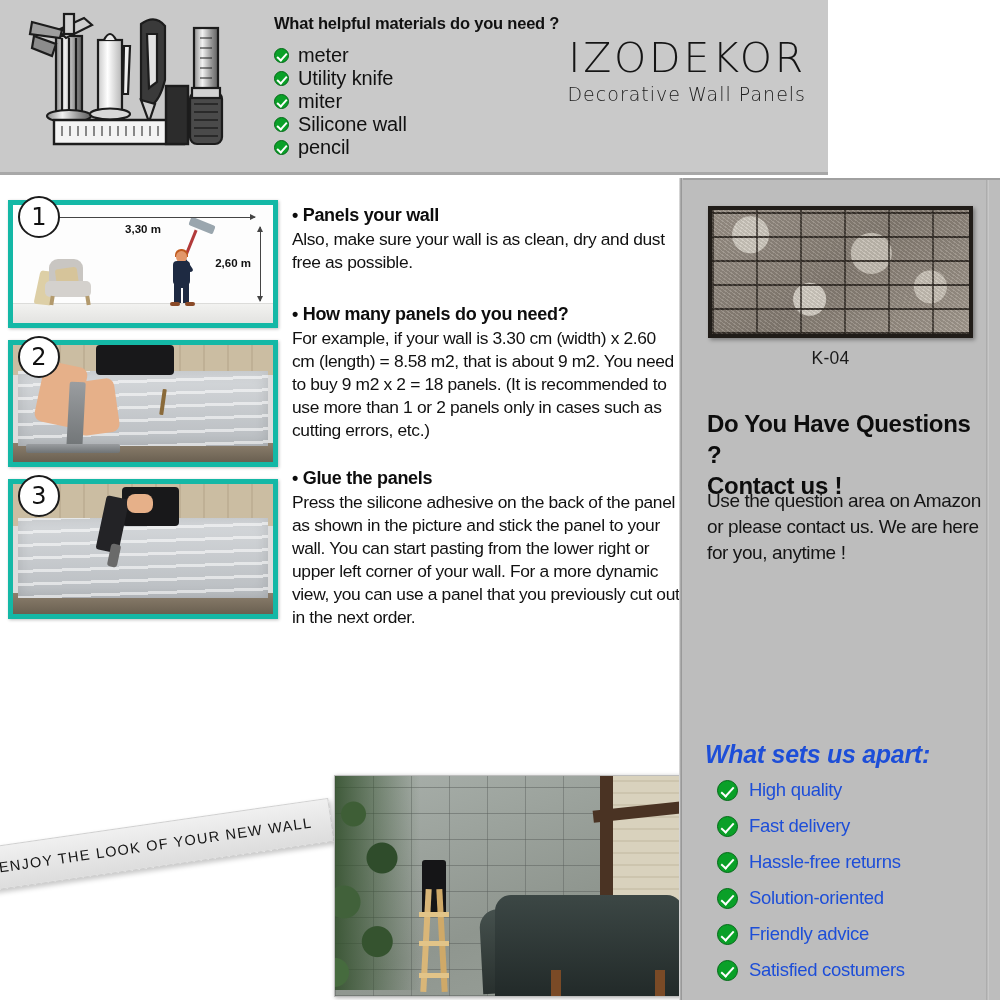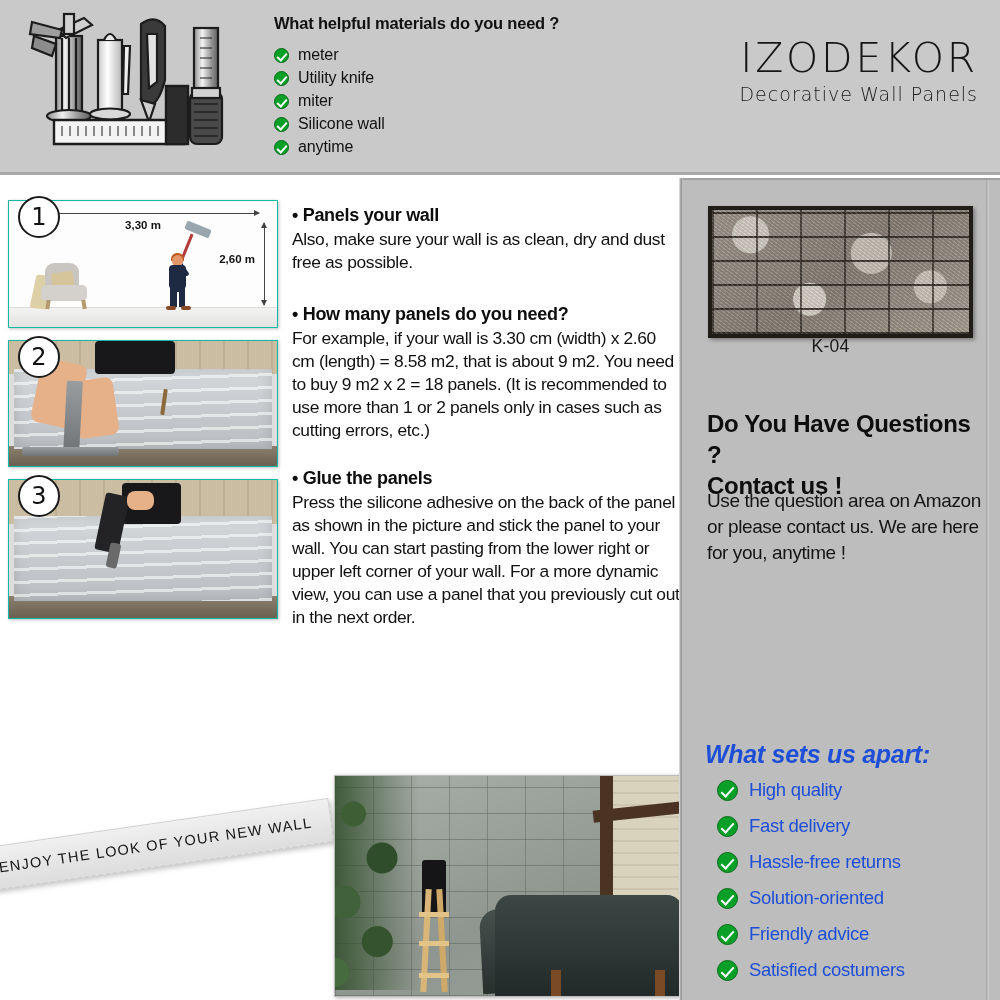--- a/index.html
+++ b/index.html
@@ -10,32 +10,32 @@
     position:relative;
     overflow:hidden;
   }
   #page {
     position:absolute; left:0; top:0; width:1000px; height:1000px;
     background:#ffffff;
   }
 
   
   .header {
-    position:absolute; left:0; top:0; width:1000px; height:175px;
+    position:absolute; left:0; top:0; width:828px; height:175px;
     background:#c9c9c9;
     border-bottom:3px solid #a8a8a8;
   }
   .tools-art { position:absolute; left:14px; top:8px; width:250px; height:160px; }
   .materials-block { position:absolute; left:274px; top:14px; width:400px; }
   .materials-title {
     font-size:16.5px; font-weight:bold; color:#111; letter-spacing:-0.2px;
     margin-bottom:11px;
   }
   .mat-row { display:flex; align-items:center; gap:9px; height:22px; margin-bottom:1px; }
-  .mat-label { font-size:16px; color:#111; letter-spacing:-0.1px; }
+  .mat-label { font-size:20px; color:#111; letter-spacing:-0.1px; }
 
   .check {
     width:15px; height:15px; flex:0 0 15px; border-radius:50%;
     background:#0aa028; border:1px solid #046a18;
     position:relative; display:inline-block;
   }
   .check::after{
     content:""; position:absolute; left:4px; top:2px;
     width:4px; height:8px; border:solid #fff; border-width:0 2px 2px 0;
     transform:rotate(42deg);
@@ -59,21 +59,21 @@
   .step-fig { position:relative; margin-bottom:12px; }
   .step-badge {
     position:absolute; left:18px; top:-4px; width:42px; height:42px;
     border-radius:50%; background:#fff; border:2.3px solid #1b1b1b;
     display:flex; align-items:center; justify-content:center;
     font-size:24px; color:#111; z-index:5;
     font-family:"DejaVu Sans", sans-serif;
   }
   .photo {
     position:relative; overflow:hidden; background:#ddd;
-    border:1px solid #14b8a6;
+    border:5px solid #14b8a6;
     box-shadow:1px 1px 3px rgba(0,0,0,.25);
   }
 
   
   .fig1 { width:270px; height:128px; margin:22px 0 0 8px; background:#fdfdfd; }
   .fig1 .floor { position:absolute; left:0; bottom:0; width:100%; height:20px;
      background:linear-gradient(#f2f2f0,#e3e3e1); border-top:1px solid #dcdcda;}
   .hline { position:absolute; left:14px; right:18px; top:12px; height:1px; background:#444; }
   .hline::before,.hline::after{content:"";position:absolute;top:-3px;width:0;height:0;
     border-top:3.5px solid transparent;border-bottom:3.5px solid transparent;}
@@ -217,21 +217,21 @@
       radial-gradient(circle at 62% 35%, #c4bdb2 20px, rgba(0,0,0,0) 21px),
       radial-gradient(circle at 38% 72%, #d2ccc2 16px, rgba(0,0,0,0) 17px),
       radial-gradient(circle at 85% 62%, #c8c1b6 16px, rgba(0,0,0,0) 17px),
       linear-gradient(140deg,#9d948a,#857c72 50%,#a59c91);
   }
   .stone::after{
     content:""; position:absolute; inset:0; opacity:.45;
     background:repeating-linear-gradient(37deg, rgba(255,255,255,.25) 0 1px, rgba(0,0,0,.18) 1px 3px);
   }
   .panel-code {
-    position:absolute; left:0; right:22px; top:156px; text-align:center;
+    position:absolute; left:0; right:22px; top:168px; text-align:center;
     font-size:17.5px; color:#1a1a1a; letter-spacing:0.2px;
   }
 
   .q-head {
     position:absolute; left:24px; top:228px; width:275px;
     font-size:24px; font-weight:bold; color:#0d0d0d; line-height:1.3;
     letter-spacing:-0.3px;
   }
   .q-body {
     position:absolute; left:24px; top:308px; width:275px;
@@ -350,21 +350,21 @@
           <div class="mat-row">
             <span class="check"></span>
             <span class="mat-label">miter</span>
           </div>
           <div class="mat-row">
             <span class="check"></span>
             <span class="mat-label">Silicone wall</span>
           </div>
           <div class="mat-row">
             <span class="check"></span>
-            <span class="mat-label">anytime</span>
+            <span class="mat-label">pencil</span>
           </div>
         </div>
     </div>
 
     <div class="logo-block">
       <div class="logo-main">IZODEKOR</div>
       <div class="logo-sub">Decorative Wall Panels</div>
     </div>
   </div>
 

